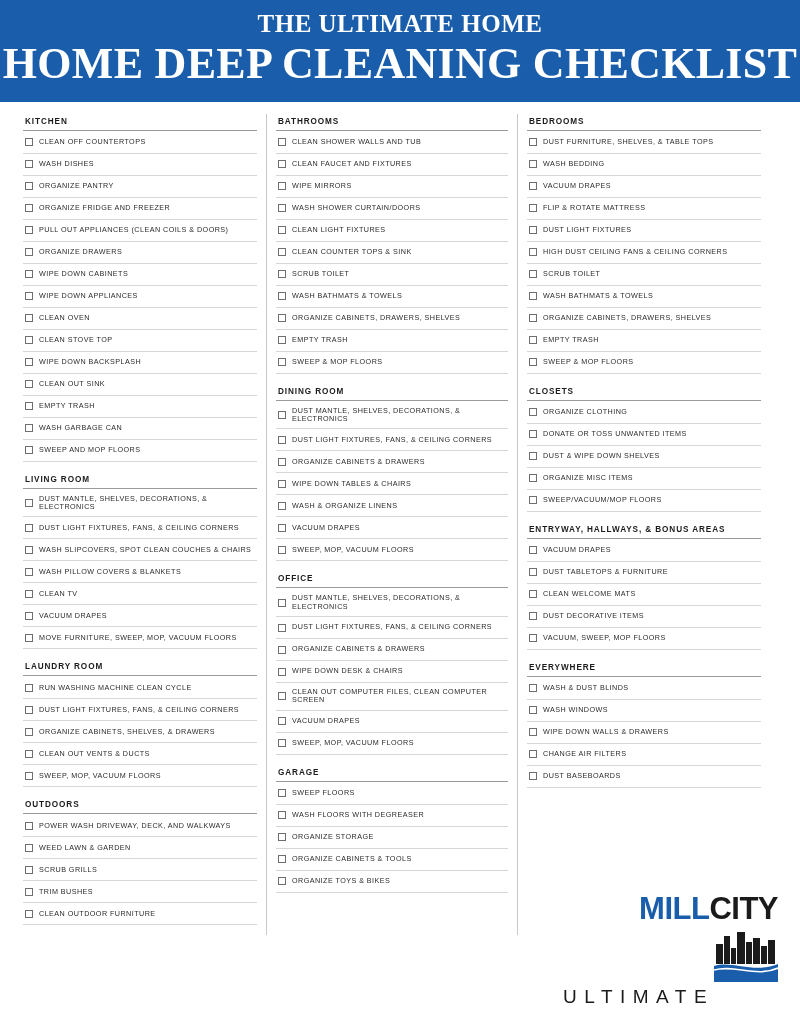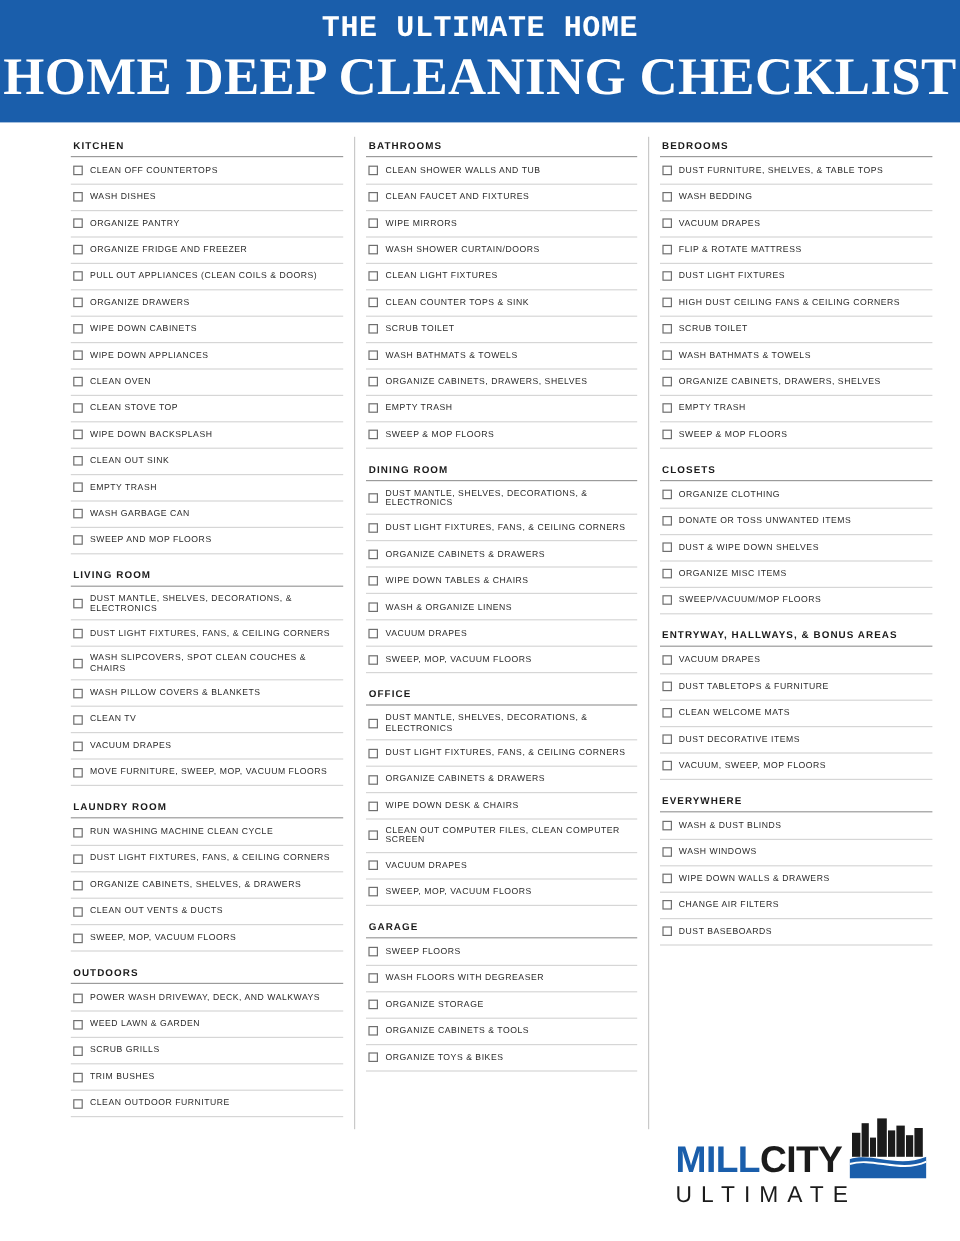--- a/index.html
+++ b/index.html
@@ -16,40 +16,39 @@
     overflow: hidden;
   }
   
   .header {
     background: #1a5eab;
     color: #ffffff;
     padding: 10px 0 14px 0;
     text-align: center;
   }
   .header .line1 {
-    font-family: Liberation Mono, monospace;
+    font-family: Liberation Serif, serif;
     font-weight: bold;
     font-size: 25px;
     letter-spacing: 0.5px;
     line-height: 1.1;
   }
   .header .line2 {
     font-family: "Liberation Serif", serif;
     font-weight: bold;
     font-size: 44px;
     letter-spacing: 0.3px;
     line-height: 1.1;
     margin-top: 2px;
   }
   
   .columns {
     display: flex;
     padding: 12px 14px 0 14px;
     gap: 0;
-    margin-left: 36px;
   }
   .col {
     width: 252px;
     padding: 0 9px;
   }
   .col.mid { border-left: 1px solid #c9c9c9; border-right: 1px solid #c9c9c9; }
   
   .section { margin-bottom: 10px; }
   .section-title {
     font-size: 8.2px;
@@ -90,20 +89,21 @@
     right: 22px;
     bottom: 26px;
     width: 215px;
     text-align: left;
   }
   .logo-row {
     display: flex;
     align-items: flex-end;
     justify-content: flex-start;
     gap: 6px;
+    flex-direction: column;
   }
   .logo-text {
     font-family: "Liberation Sans", sans-serif;
     font-weight: bold;
     font-size: 31px;
     letter-spacing: -0.5px;
     line-height: 1;
   }
   .logo-mill { color: #1a5eab; }
   .logo-city { color: #1b1b1b; }

